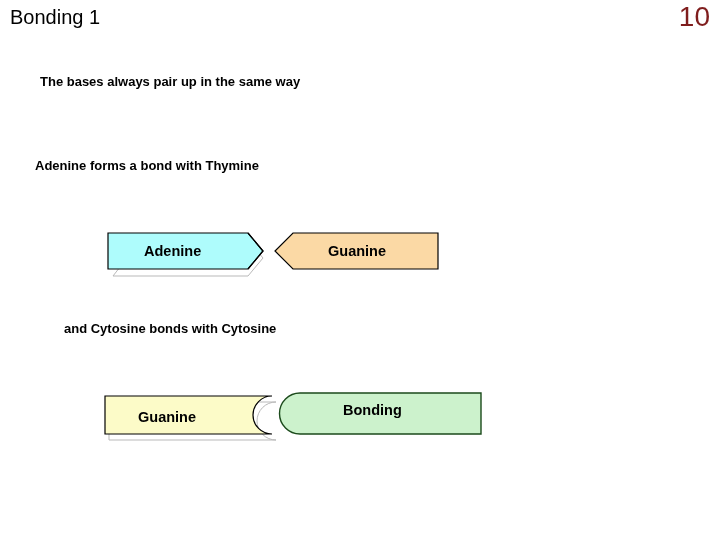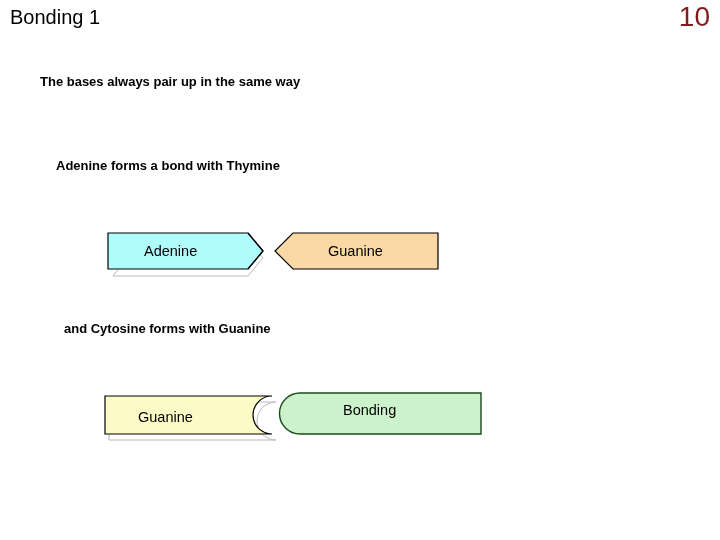--- a/index.html
+++ b/index.html
@@ -38,21 +38,21 @@
   
   .body-line {
     position: absolute;
     font-size: 13px;
     font-weight: bold;
     line-height: 18px;
     white-space: nowrap;
     color: #000;
   }
   #line-1 { left: 40px;  top: 73px; }
-  #line-2 { left: 56px;  top: 157px; }
+  #line-2 { left: 35px;  top: 157px; }
   #line-3 { left: 64px;  top: 320px; }
 
   
   .pair-group {
     position: absolute;
   }
   #pair-at { left: 100px; top: 225px; width: 350px; height: 58px; }
   #pair-cg { left: 100px; top: 388px; width: 390px; height: 58px; }
 
   .shape-svg {
@@ -62,40 +62,41 @@
     overflow: visible;
   }
 
   .shape-label {
     position: absolute;
     font-size: 14.5px;
     line-height: 18px;
     color: #000;
     white-space: nowrap;
     pointer-events: none;
+    font-weight: bold;
   }
 
   
   #label-adenine  { left: 44px;  top: 17px; }
   #label-thymine  { left: 228px; top: 17px; }
   #label-cytosine { left: 38px;  top: 20px; }
   #label-guanine  { left: 243px; top: 13px; }
 </style>
 </head>
 <body>
 
 <div id="slide-title">Bonding 1</div>
 
 <div id="slide-number">10</div>
 
 <div class="body-line" id="line-1">The bases always pair up in the same way</div>
 
 <div class="body-line" id="line-2">Adenine forms a bond with Thymine</div>
 
-<div class="body-line" id="line-3">and Cytosine forms with Guanine</div>
+<div class="body-line" id="line-3">and Cytosine bonds with Cytosine</div>
 
 <div class="pair-group" id="pair-at">
 
   <svg class="shape-svg" width="350" height="58" viewBox="0 0 350 58">
 
     <polygon points="11,12 146,12 161,30 146,48 11,48 25,30" fill="none" stroke="#b9b9b9" stroke-width="1" transform="translate(2,3)"></polygon>
 
     <polygon id="shape-adenine" points="8,8 148,8 163,26 148,44 8,44" fill="#aefcfc" stroke="#000000" stroke-width="1.2"></polygon>
 
     <polyline points="148,8 163,26 148,44" fill="none" stroke="#000000" stroke-width="1.2"></polyline>

